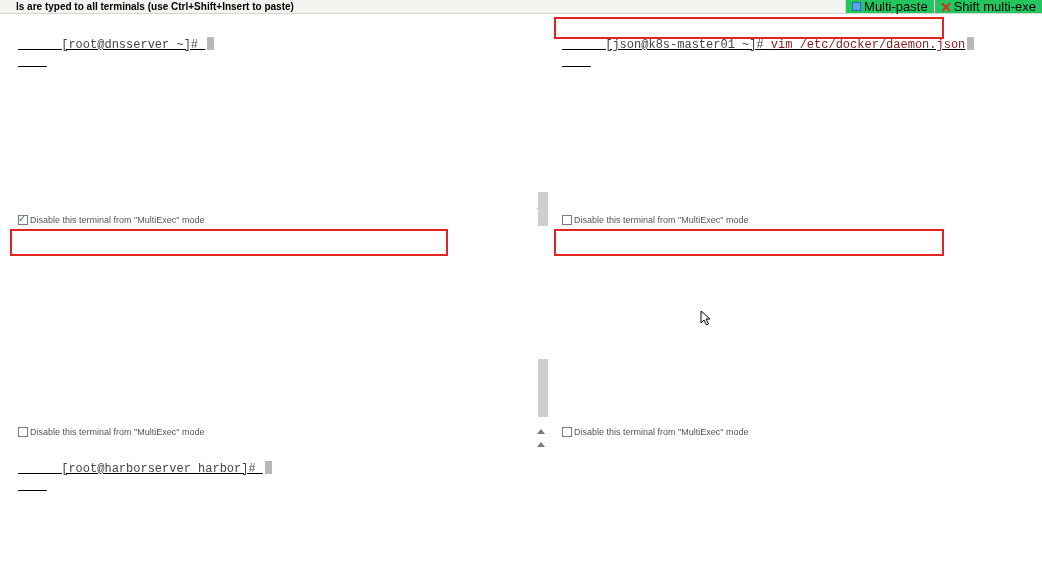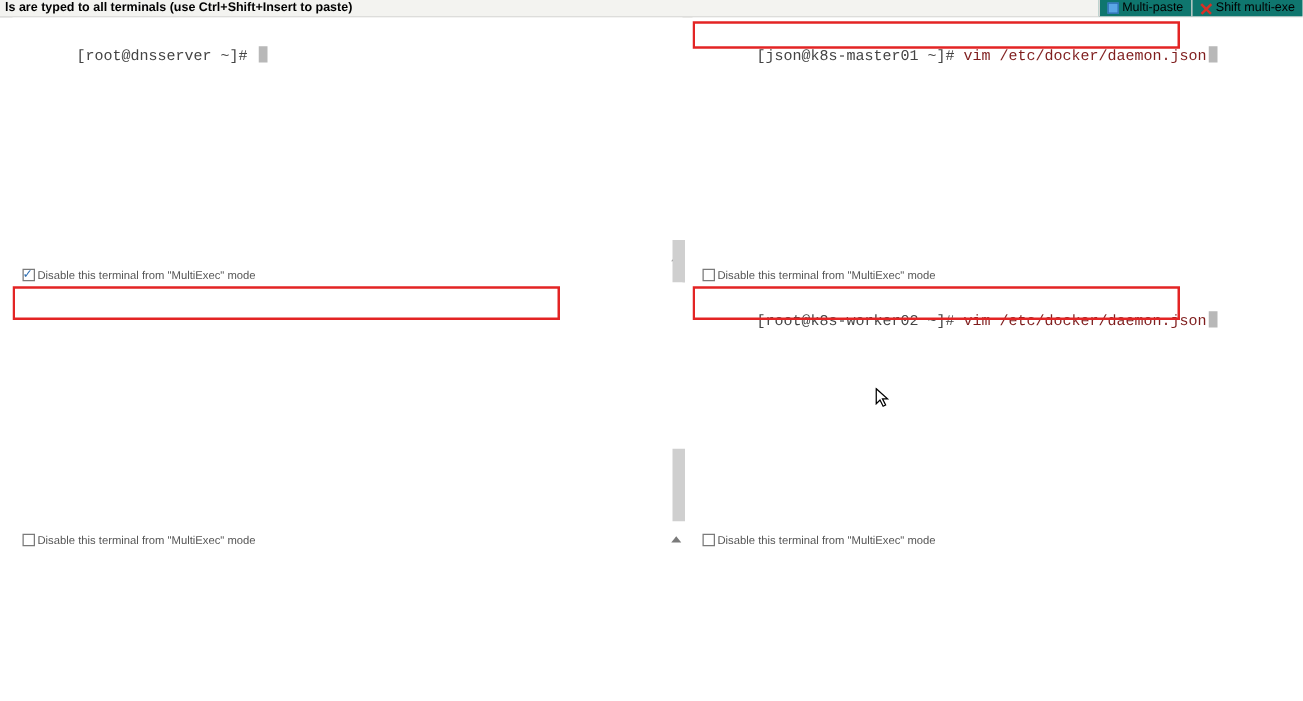--- a/index.html
+++ b/index.html
@@ -11,21 +11,21 @@
       overflow: hidden;
       position: relative;
       font-size: 11px;
     }
     .topbar {
       height: 14px;
       background: #f3f3f0;
       border-bottom: 1px solid #d6d6d4;
       display: flex;
       align-items: center;
-      padding: 0 4px;
+      padding: 0 16px;
       font-size: 10px;
       color: #000;
       position: relative;
     }
     .topbar-left {
       font-weight: bold;
       white-space: nowrap;
       overflow: hidden;
     }
     .topbar-right {
@@ -35,23 +35,23 @@
       height: 100%;
       display: flex;
       gap: 0;
     }
     .topbtn {
       display: flex;
       align-items: center;
       gap: 3px;
       padding: 0 6px;
       border-left: 1px solid #d6d6d4;
-      background: #0f766e;
+      background: #22c55e;
       cursor: pointer;
-      font-size: 10px;
+      font-size: 13px;
       height: 100%;
     }
     .icon-sq {
       width: 9px; height: 9px;
       display: inline-block;
     }
     .icon-multipaste { background: #5aa6e6; border: 1px solid #2b6cb0; }
     .icon-exit {
       position: relative;
       width: 10px; height: 10px;
@@ -67,20 +67,21 @@
     .icon-exit::after  { transform: translate(-50%,-50%) rotate(-45deg); }
 
     .grid {
       position: absolute;
       left: 10px; right: 0; top: 14px; bottom: 0;
     }
     .pane {
       position: absolute;
       background: #fff;
       overflow: hidden;
+      text-decoration: underline;
     }
     .term {
       font-family: Consolas, "Courier New", monospace;
       font-size: 12px;
       color: #444;
       padding: 6px 8px 2px 8px;
       white-space: pre;
       line-height: 1.4;
     }
     .term .prompt { color: #444; }
@@ -189,32 +190,35 @@
   <div class="pane" style="left:0; top:212px; width:536px; height:212px;">
     <div class="redbox" style="left:0; top:3px; width:438px; height:27px;"></div>
     <div class="disable-row" style="bottom:1px;">
       <span class="chk"></span>
       <span>Disable this terminal from "MultiExec" mode</span>
     </div>
     <div class="scrollarrow up" style="bottom:4px;"></div>
   </div>
 
   <div class="pane" style="left:544px; top:212px; width:488px; height:212px;">
+    <div class="redbox" style="left:0; top:3px; width:390px; height:27px;"></div>
+    <div class="disable-row" style="bottom:1px;">
+      <span class="chk"></span>
+      <span>Disable this terminal from "MultiExec" mode</span>
+    </div>
+  </div>
+
+  <div class="scrollhint" style="left:528px; top:345px; height:58px;"></div>
+
+  <div class="pane" style="left:0; top:424px; width:536px; height:123px;">
     <div class="term">
-      <span class="prompt">[root@k8s-worker02 ~]# </span><span class="cmd">vim /etc/docker/daemon.json</span><span class="cursor"></span>
-    </div>
-    <div class="redbox" style="left:0; top:3px; width:390px; height:27px;"></div>
-    <div class="disable-row" style="bottom:1px;">
-      <span class="chk"></span>
-      <span>Disable this terminal from "MultiExec" mode</span>
-    </div>
-  </div>
-
-  <div class="scrollhint" style="left:528px; top:345px; height:58px;"></div>
-
+      <span class="prompt">[root@harborserver harbor]# </span><span class="cmd"></span><span class="cursor"></span>
+    </div>
+    <div class="scrollarrow up" style="top:4px;"></div>
+  </div>
 
 </div>
 
 <div class="mousecursor">
   <svg viewBox="0 0 12 18" width="12" height="18">
     <path d="M1 1 L1 13 L4 10 L6.5 15 L8.5 14 L6 9 L10 9 Z" fill="#fff" stroke="#000" stroke-width="1"></path>
   </svg>
 </div>
 
 </body></html>

